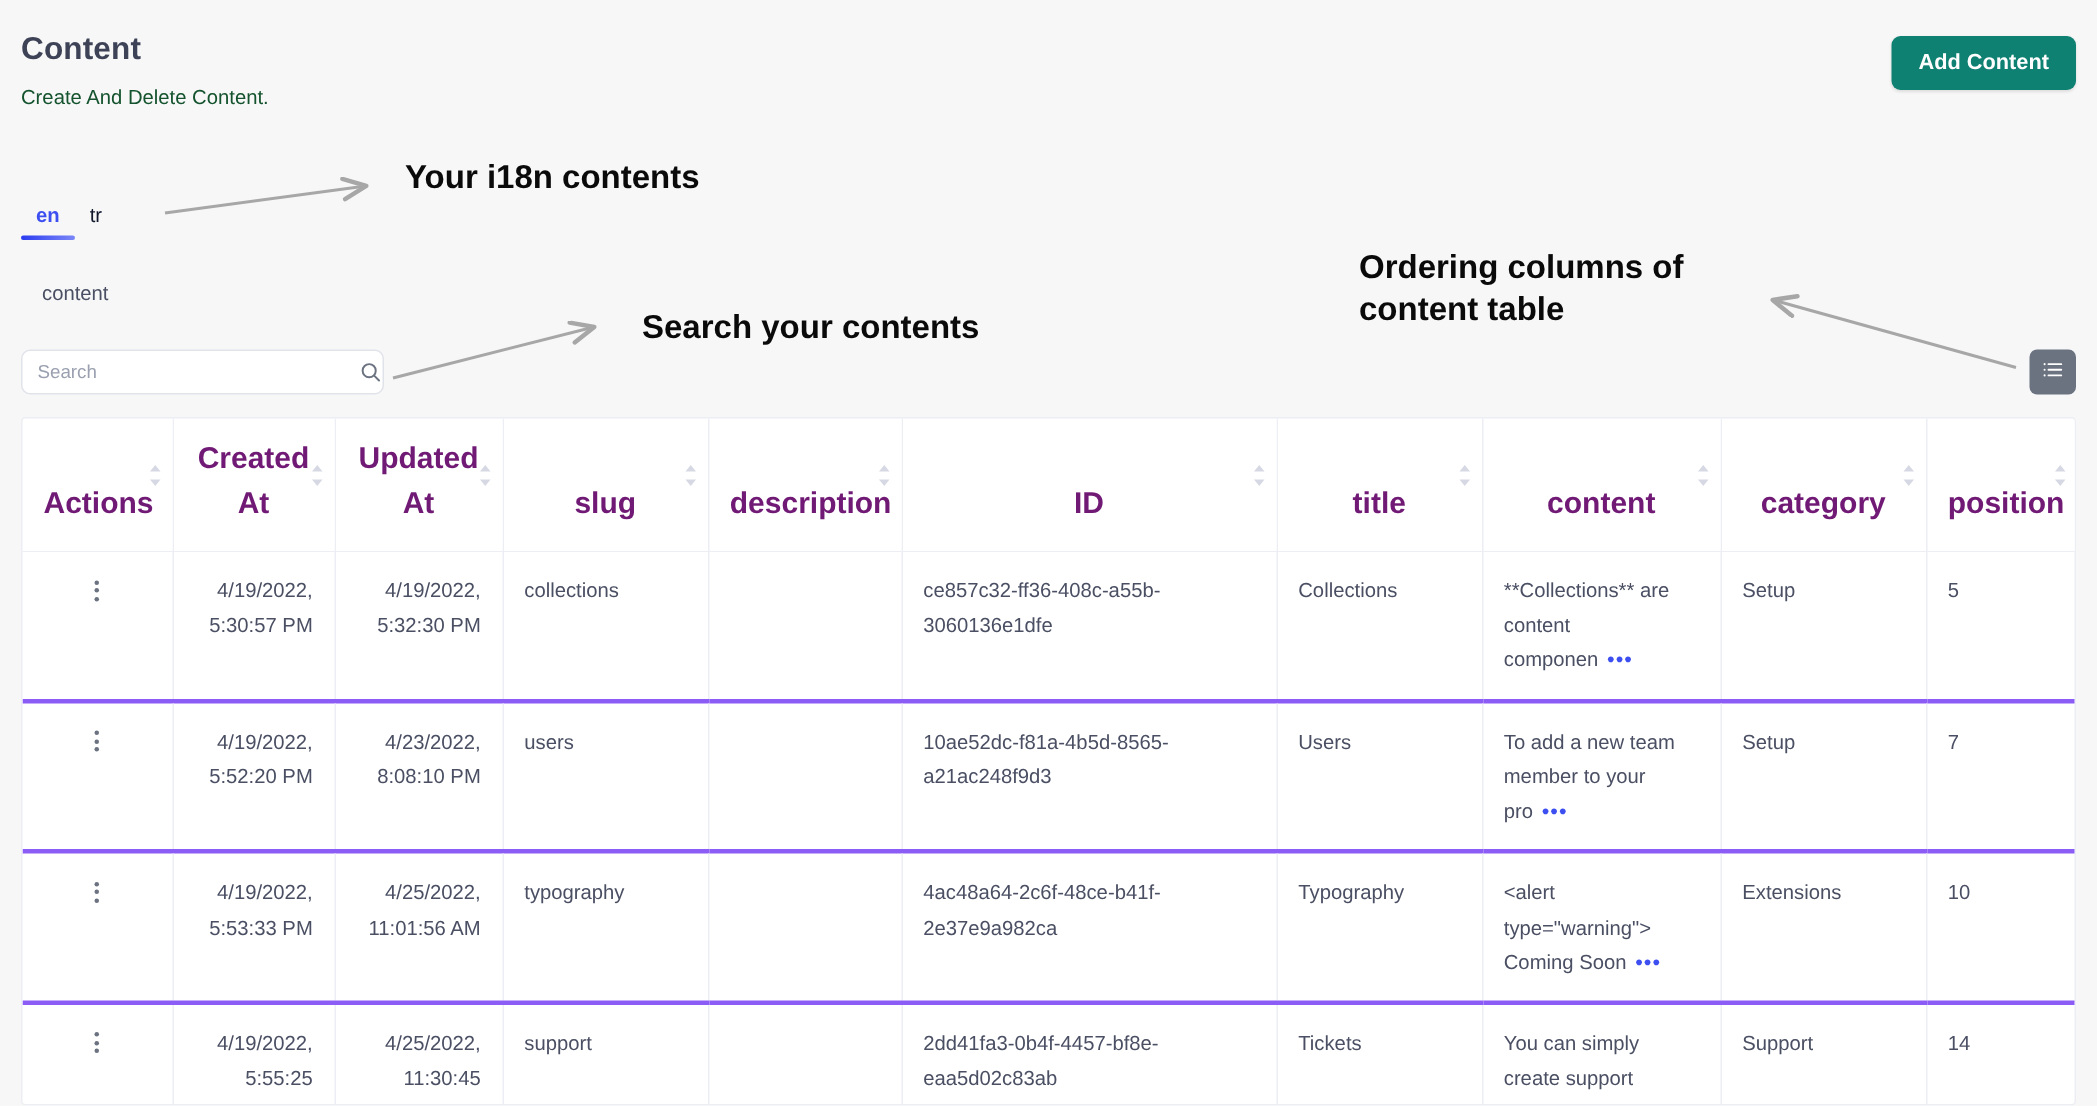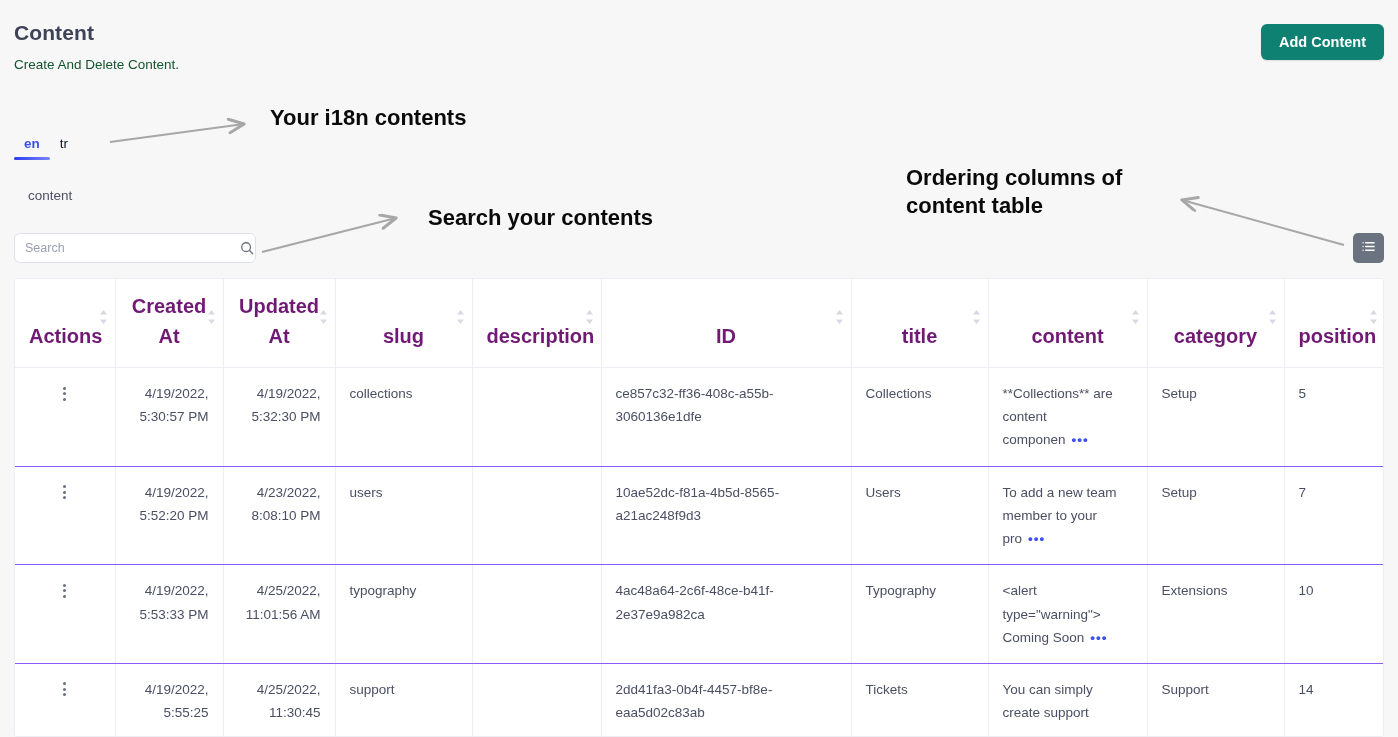--- a/index.html
+++ b/index.html
@@ -105,21 +105,21 @@
   thead th:last-child { border-right: none; }
   .th-label {
     font-size: 20px; font-weight: bold; color: #701a75;
     display: block; line-height: 1.5;
   }
   .sort-icon {
     position: absolute; right: 7px; top: 30px;
     width: 9px; height: 16px;
   }
   tbody td {
-    border-bottom: 1px solid #8b5cf6;
+    border-bottom: 3px solid #8b5cf6;
     border-right: 1px solid #eceef3;
     padding: 14px 14px;
     font-size: 13.5px;
     color: #4a4f63;
     vertical-align: top;
     line-height: 1.72;
     word-break: break-word;
   }
   tbody td:last-child { border-right: none; }
   td.ralign { text-align: right; }

